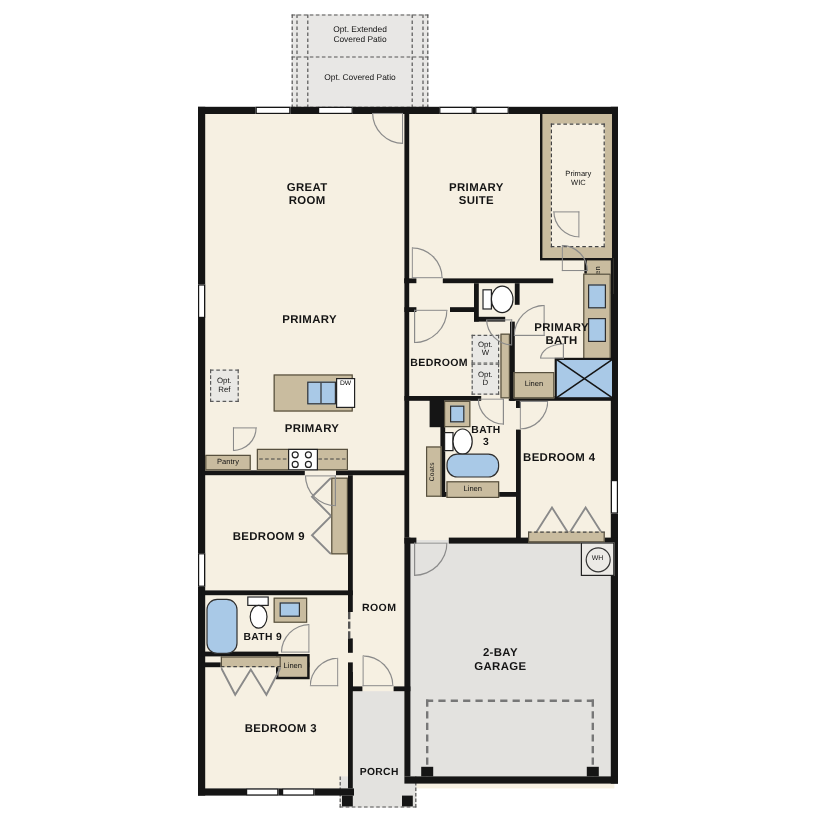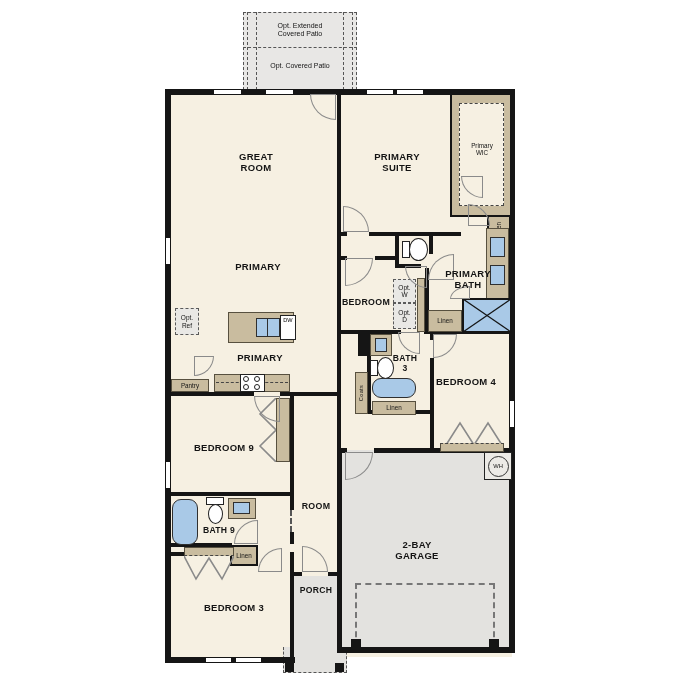--- a/index.html
+++ b/index.html
@@ -210,17 +210,17 @@
 BATH</div>
   <div class="abs lbl" style="left:331px;top:297px;width:70px;font-size:8.8px;">BEDROOM</div>
   <div class="abs lbl" style="left:220px;top:353px;width:80px;">PRIMARY</div>
   <div class="abs lbl" style="left:390px;top:354px;width:30px;font-size:8.6px;">BATH
 3</div>
   <div class="abs lbl" style="left:426px;top:377px;width:80px;">BEDROOM 4</div>
   <div class="abs lbl" style="left:184px;top:443px;width:80px;">BEDROOM 9</div>
   <div class="abs lbl" style="left:296px;top:501px;width:40px;font-size:8.8px;">ROOM</div>
   <div class="abs lbl" style="left:199px;top:526px;width:40px;font-size:8.6px;">BATH 9</div>
   <div class="abs lbl" style="left:194px;top:603px;width:80px;">BEDROOM 3</div>
-  <div class="abs lbl" style="left:296px;top:586px;width:40px;font-size:8.6px;">PORCH</div>
+  <div class="abs lbl" style="left:296px;top:639px;width:40px;font-size:8.6px;">PORCH</div>
   <div class="abs lbl" style="left:377px;top:540px;width:80px;">2-BAY
 GARAGE</div>
 
 </div>
 
 </body></html>

